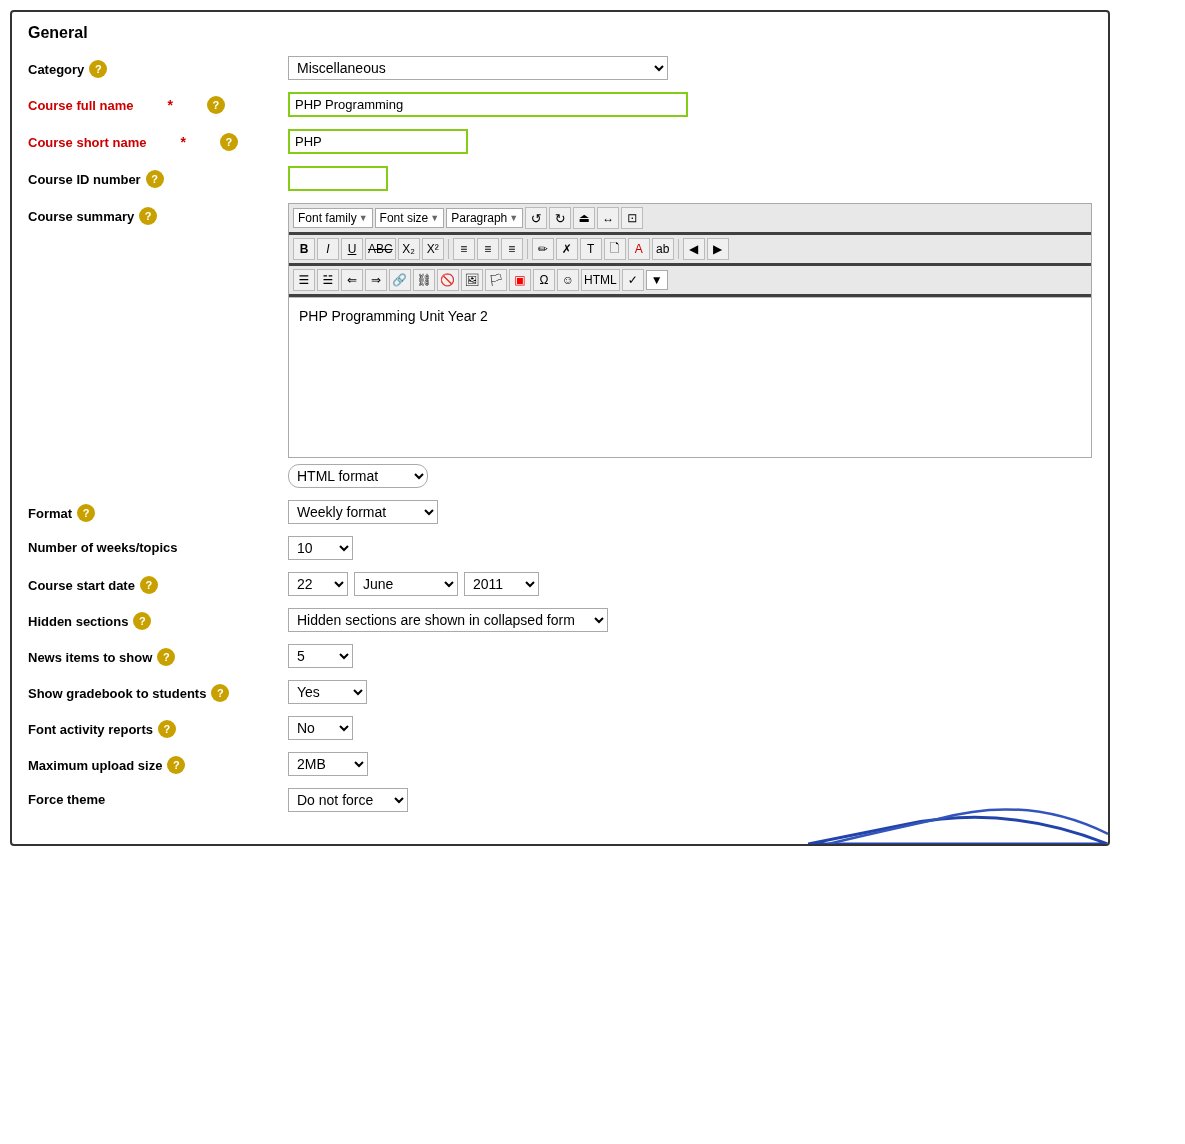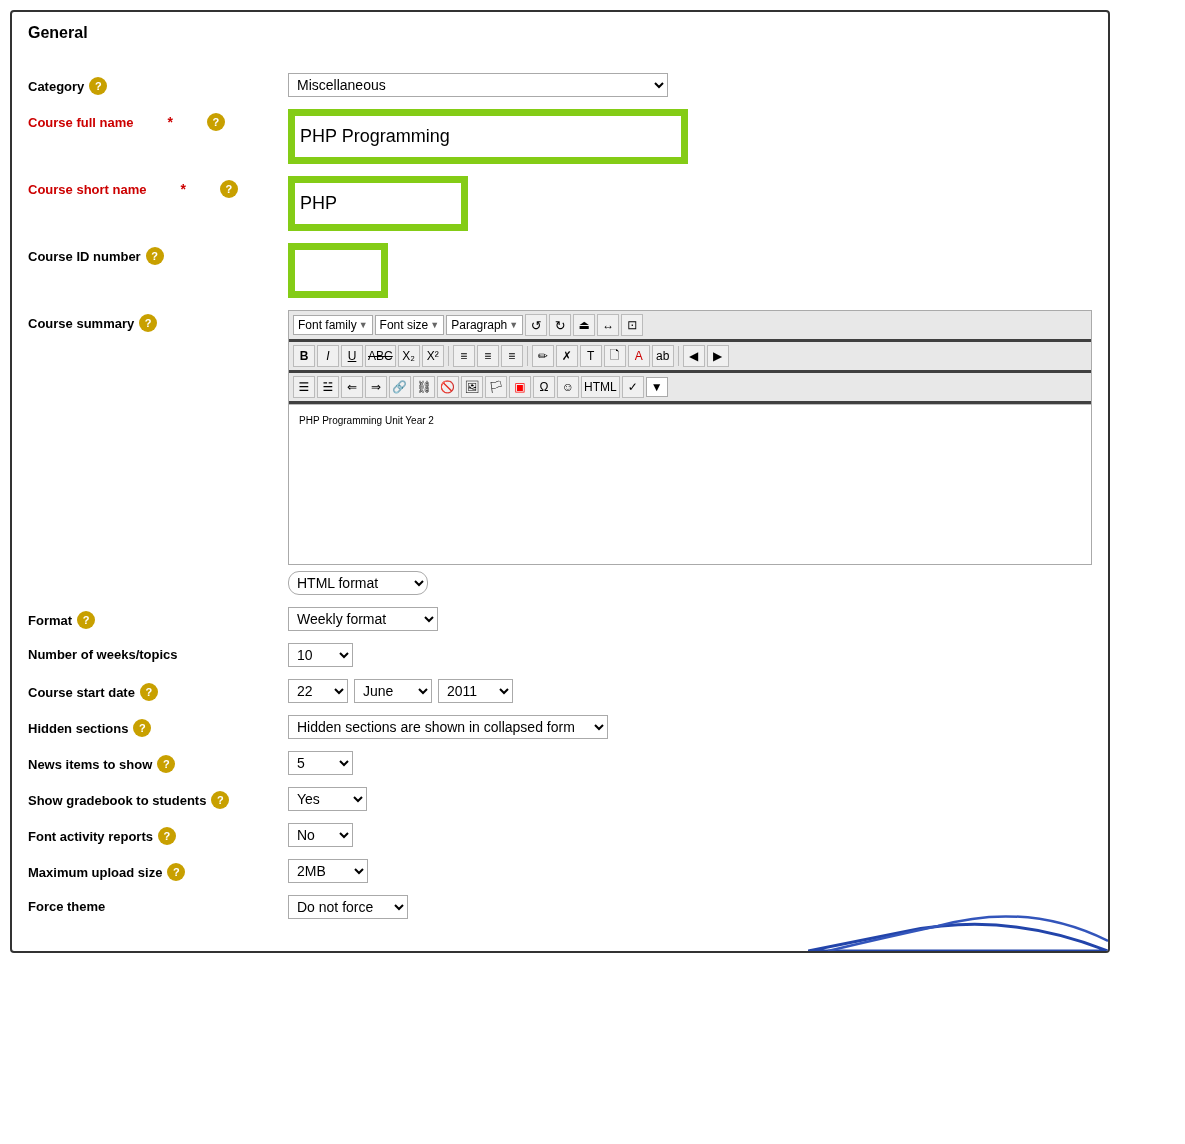--- a/index.html
+++ b/index.html
@@ -14,21 +14,21 @@
       border-radius: 4px;
       padding: 12px 16px 20px 16px;
       max-width: 1100px;
       position: relative;
       background: #fff;
       overflow: hidden;
     }
     .general-title {
       font-size: 16px;
       font-weight: bold;
-      margin-bottom: 31px;
+      margin-bottom: 14px;
       color: #000;
     }
     .form-row {
       display: flex;
       align-items: flex-start;
       margin-bottom: 12px;
     }
     .form-label {
       width: 260px;
       min-width: 260px;
@@ -59,42 +59,42 @@
       color: #fff;
       font-weight: bold;
       font-size: 11px;
       cursor: pointer;
       flex-shrink: 0;
     }
     .form-control-area {
       flex: 1;
     }
     input[type="text"] {
-      border: 7px solid #84cc16;
-      padding: 10px 5px;
-      font-size: 18px;
+      border: 2px solid #84cc16;
+      padding: 3px 5px;
+      font-size: 13px;
       font-family: Arial, sans-serif;
     }
     input.full-name-input { width: 400px; }
     input.short-name-input { width: 180px; }
     input.id-number-input { width: 100px; }
 
     select {
       border: 1px solid #aaa;
       padding: 2px 4px;
       font-size: 14px;
       font-family: Arial, sans-serif;
       background: #fff;
     }
     select.category-select { width: 380px; }
     select.format-select { width: 150px; }
     select.html-format-select { width: 140px; border-radius: 11px; }
     select.weeks-select { width: 65px; }
     select.day-select { width: 60px; }
-    select.month-select { width: 78px; }
+    select.month-select { width: 104px; }
     select.year-select { width: 75px; }
     select.hidden-sections-select { width: 320px; }
     select.news-select { width: 65px; }
     select.gradebook-select { width: 79px; }
     select.activity-select { width: 65px; }
     select.upload-select { width: 80px; }
     select.theme-select { width: 120px; }
 
     
     .editor-container {
@@ -144,21 +144,21 @@
       width: 1px;
       height: 20px;
       background: #bbb;
       margin: 0 2px;
     }
     .editor-content {
       background: #fff;
       border-top: 1px solid #bbb;
       padding: 10px;
       min-height: 160px;
-      font-size: 10px;
+      font-size: 14px;
     }
     .editor-path {
       background: #e8e8e8;
       border-top: 1px solid #bbb;
       padding: 2px 6px;
       font-size: 12px;
       color: #333;
     }
     .date-group {
       display: flex;

